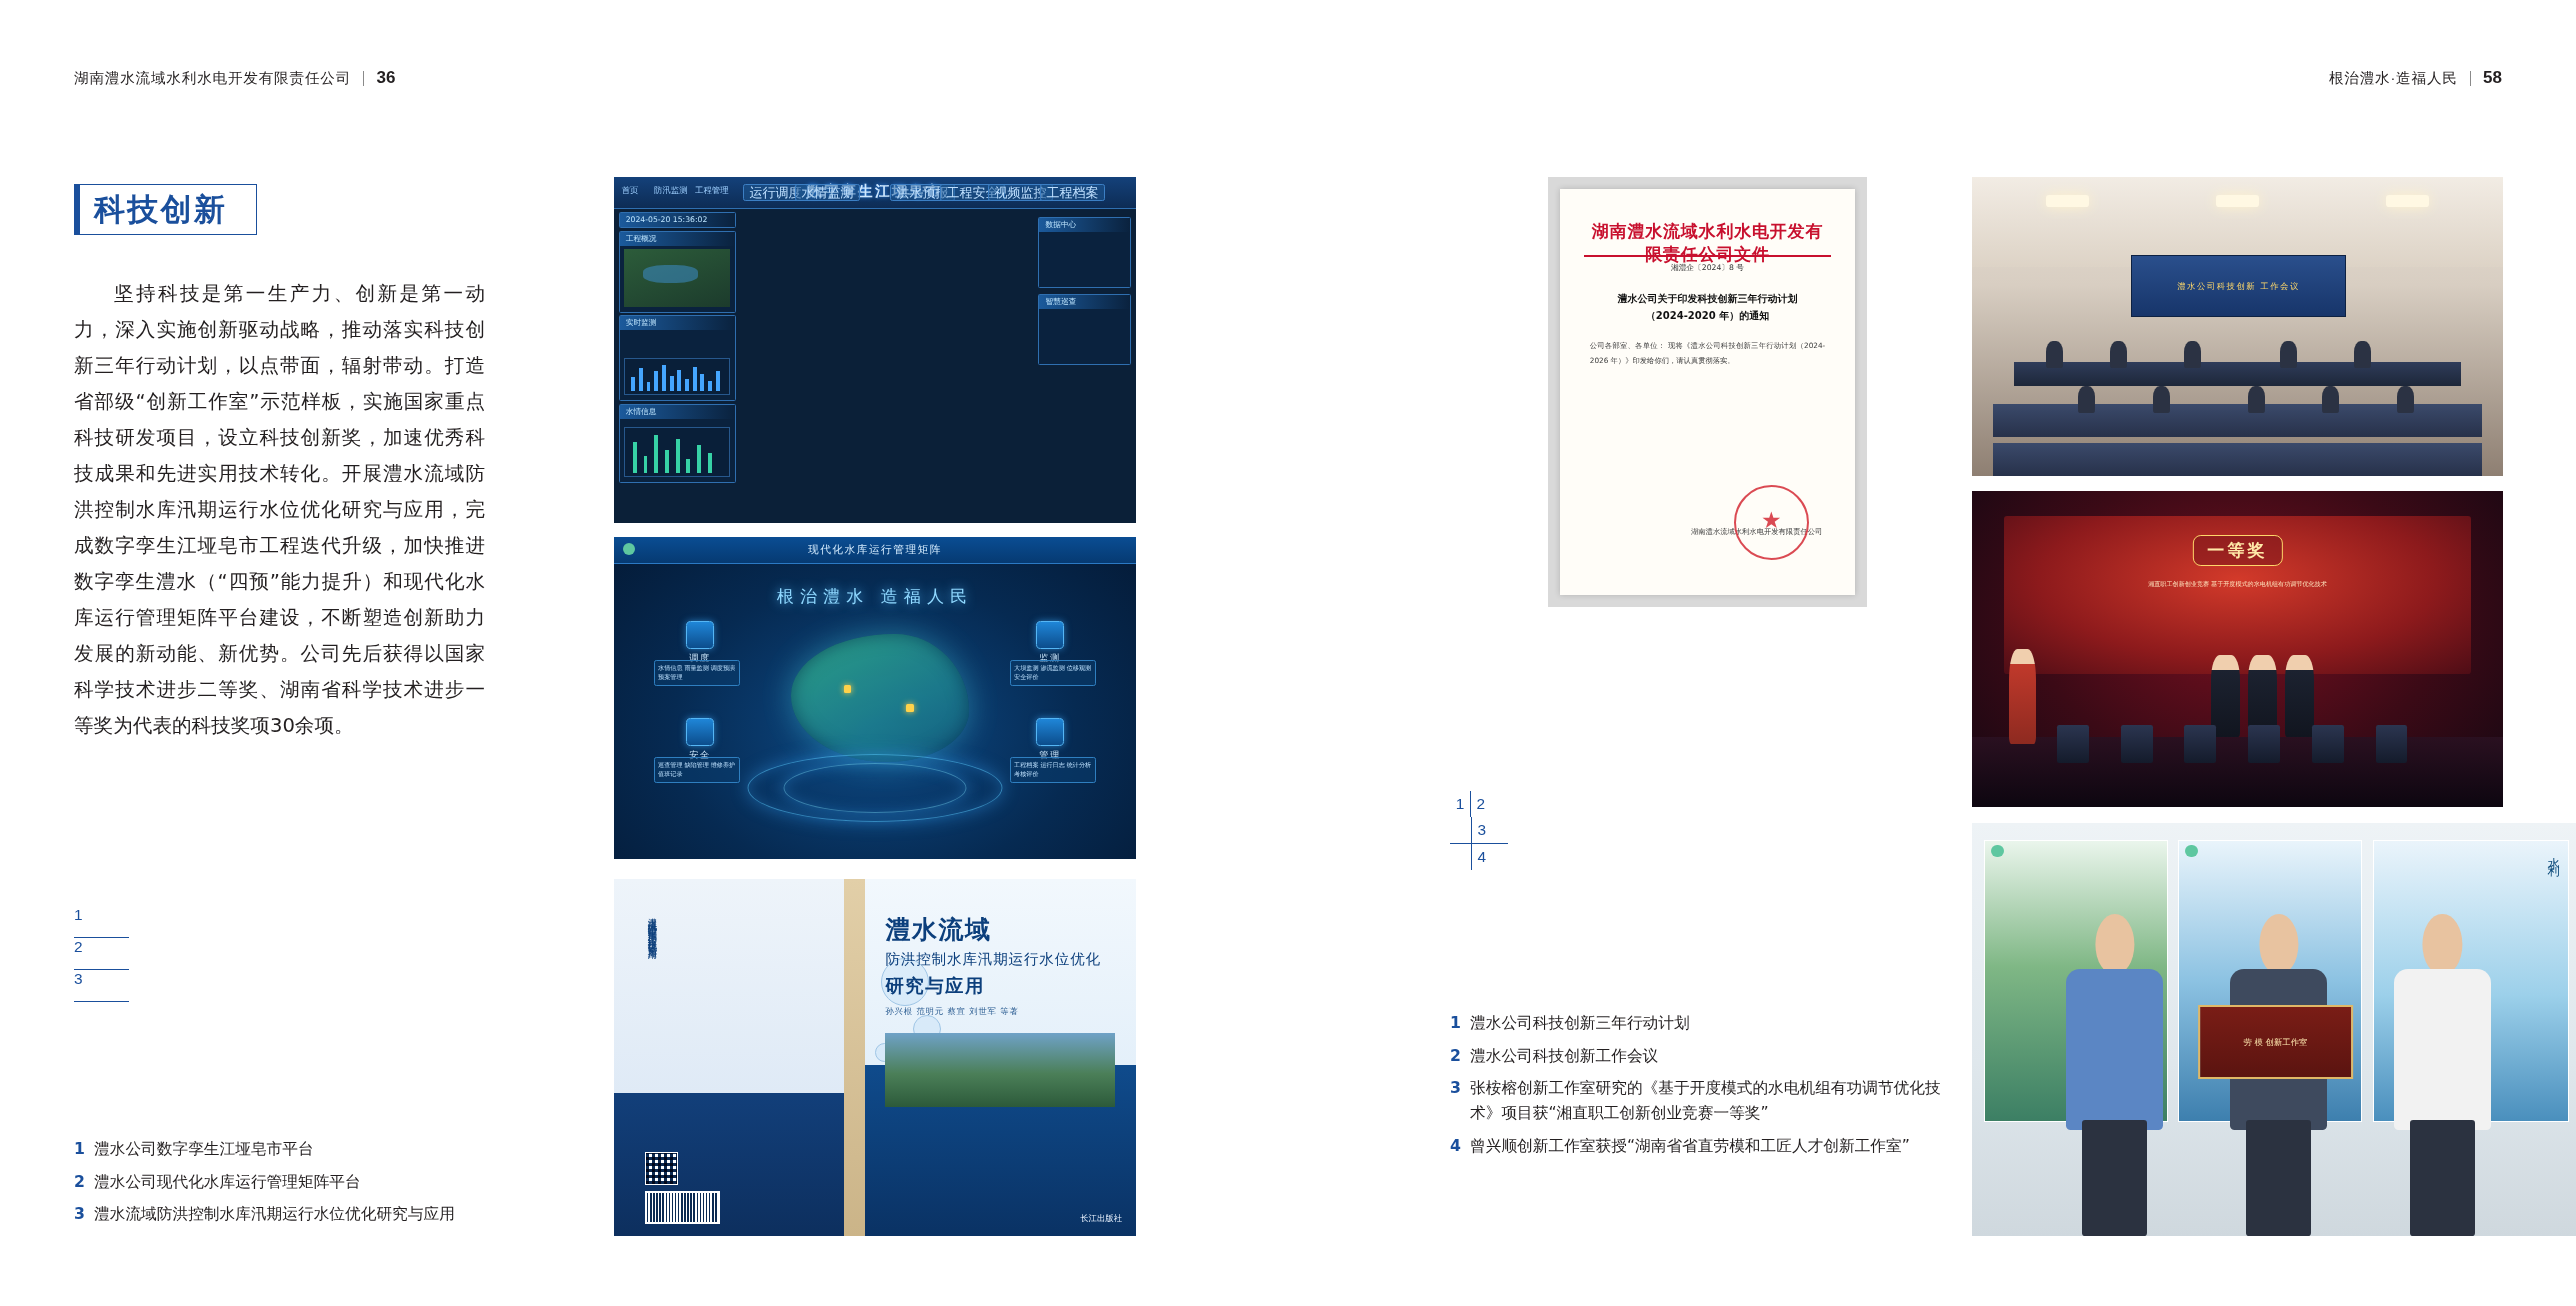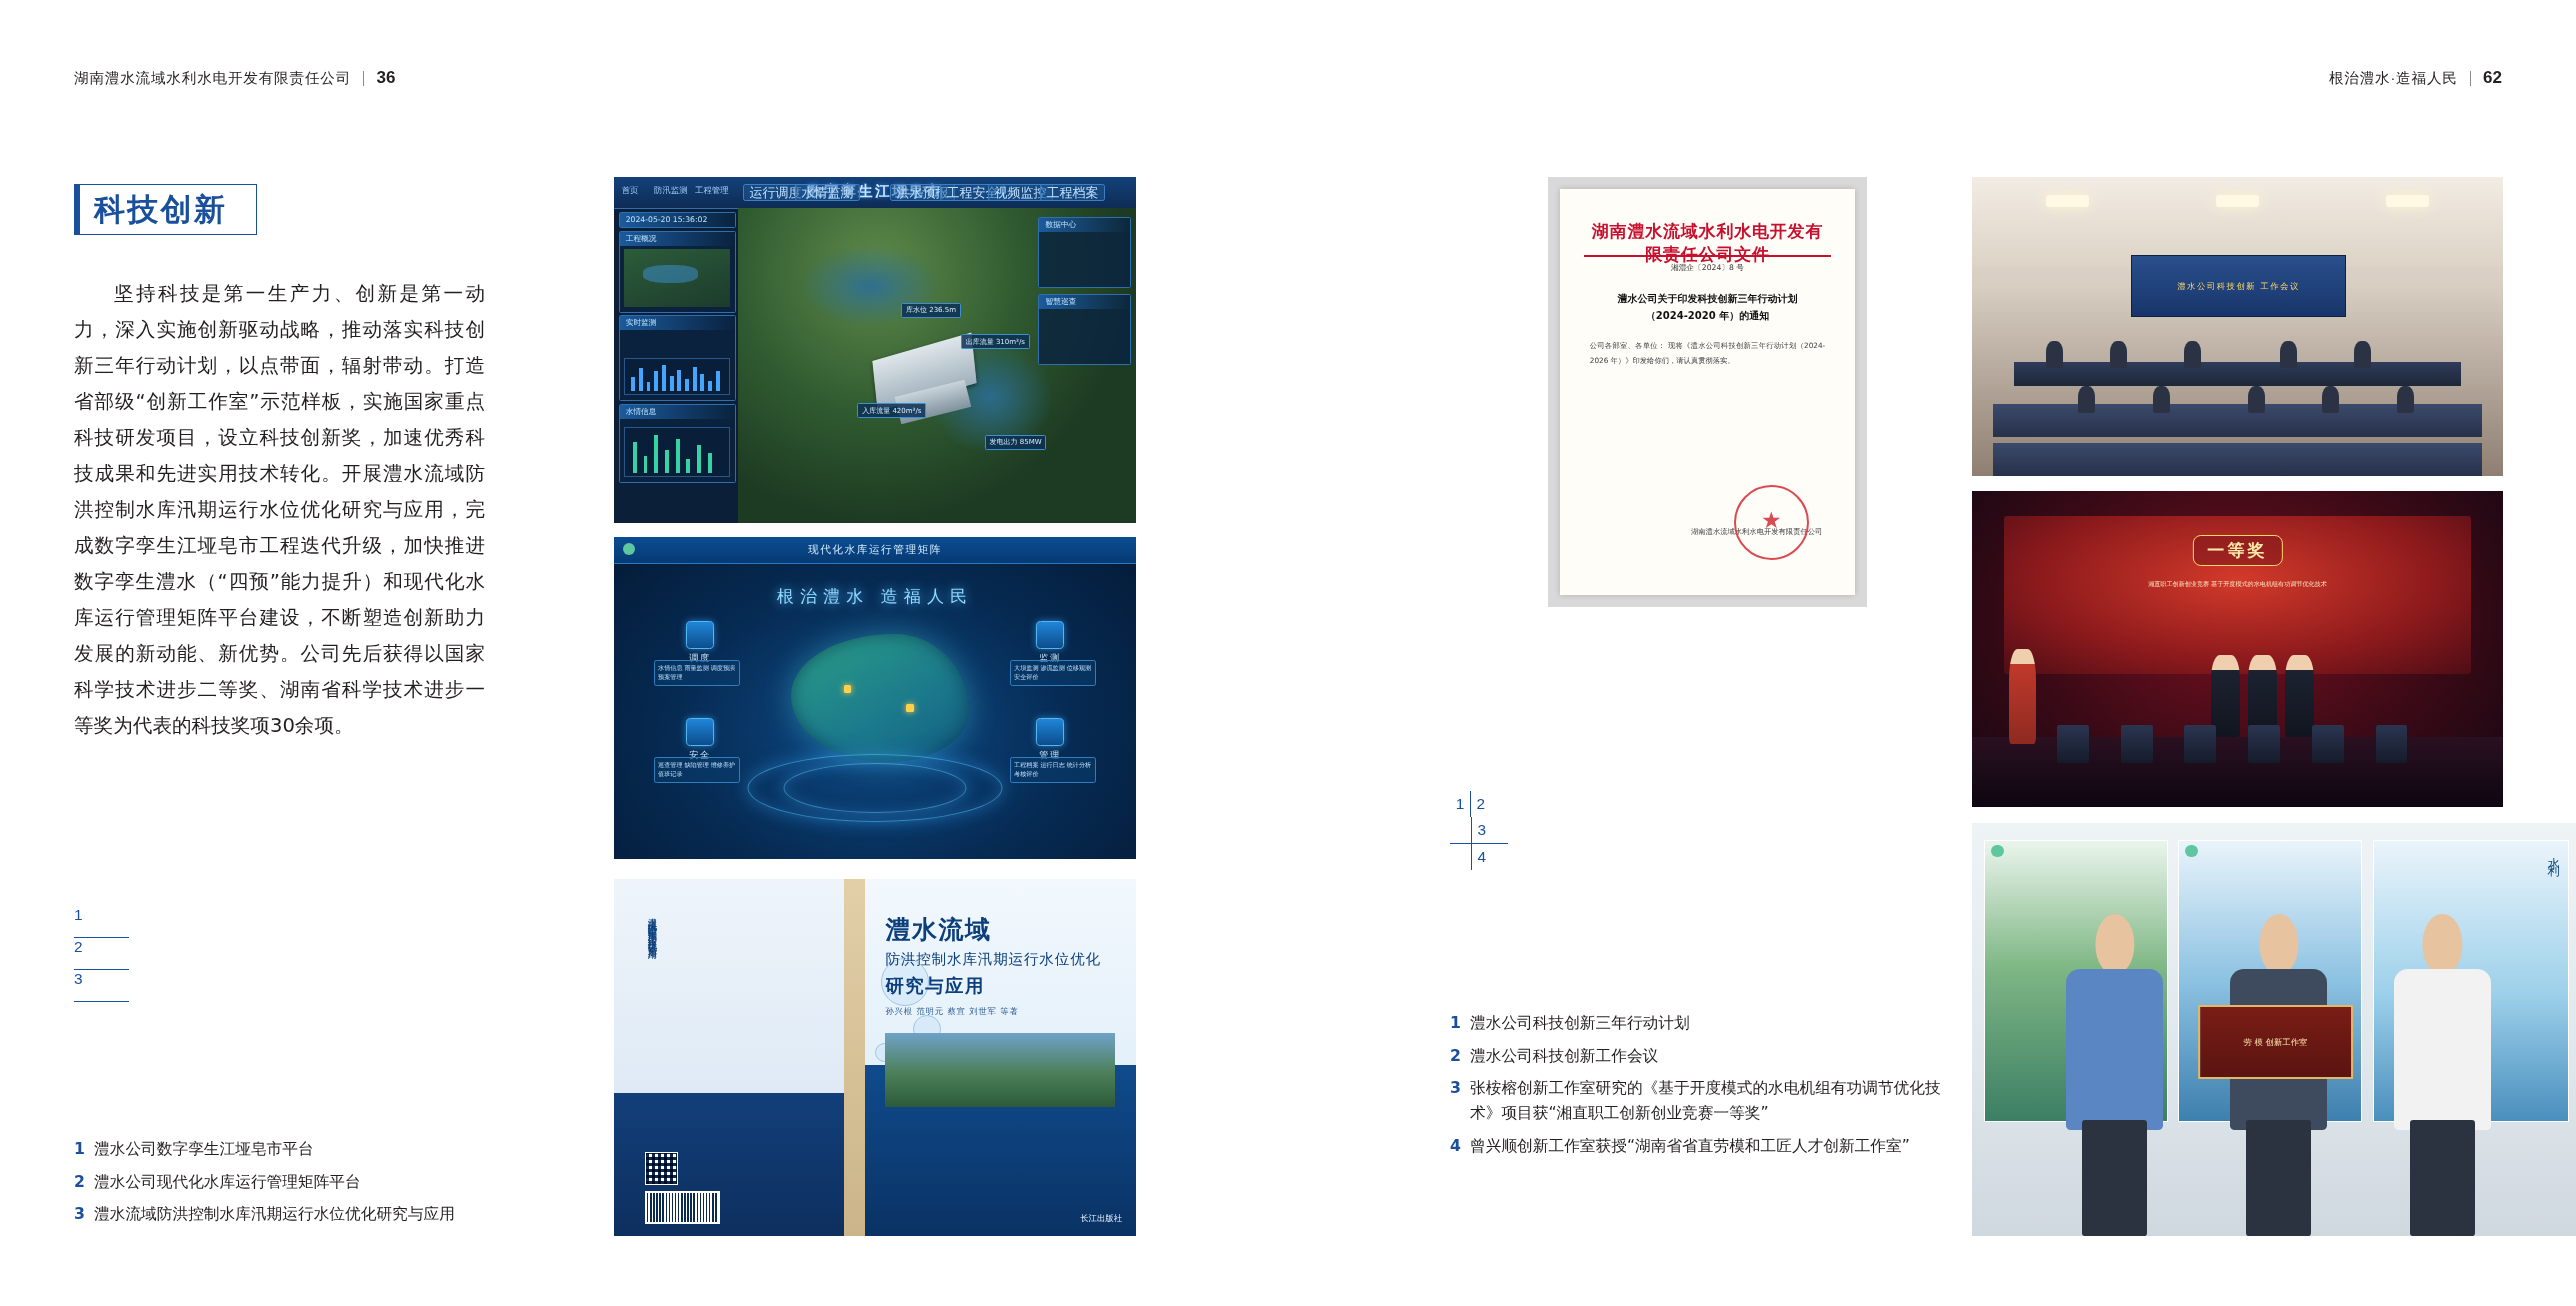--- a/index.html
+++ b/index.html
@@ -656,29 +656,20 @@
       <div class="dt-menu" style="left:7.7px;">首页</div>
       <div class="dt-menu" style="left:40px;">防汛监测</div>
       <div class="dt-menu" style="left:81px;">工程管理</div>
       <div class="dt-pill" style="left:129px;">运行调度</div>
       <div class="dt-pill" style="left:181px;">水情监测</div>
       <div class="dt-pill" style="right:181px;">洪水预报</div>
       <div class="dt-pill" style="right:131px;">工程安全</div>
       <div class="dt-pill" style="right:83px;">视频监控</div>
       <div class="dt-pill" style="right:31px;">工程档案</div>
 
-      <div class="dt-scene">
-        <div class="dt-river"></div>
-        <div class="dt-dam"></div>
-        <div class="dt-dam2"></div>
-        <div class="dt-tag" style="left:41%; top:30%;">库水位 236.5m</div>
-        <div class="dt-tag" style="left:56%; top:40%;">出库流量 310m³/s</div>
-        <div class="dt-tag" style="left:30%; top:62%;">入库流量 420m³/s</div>
-        <div class="dt-tag" style="left:62%; top:72%;">发电出力 85MW</div>
-      </div>
 
       <div class="dt-panel" style="left:4.6px; top:35px; width:115px; height:14px;">
         <div class="dt-panel-hd">2024-05-20 15:36:02</div>
       </div>
       <div class="dt-panel" style="left:4.6px; top:54px; width:115px; height:80px;">
         <div class="dt-panel-hd">工程概况</div>
         <div class="dt-minimap"></div>
       </div>
       <div class="dt-panel" style="left:4.6px; top:138px; width:115px; height:84px;">
         <div class="dt-panel-hd">实时监测</div>
@@ -770,21 +761,21 @@
       <div class="bk-authors">孙兴根 范﻿明元 蔡宜 刘世军 等著</div>
       <div class="bk-photo"></div>
       <div class="bk-publisher">长江出版社</div>
     </div>
   </div>
 
   <div class="page page-right">
     <div class="runhead runhead-right">
       <span>根治澧水·造福人民</span>
       <span class="sep"></span>
-      <span class="pageno">62</span>
+      <span class="pageno">58</span>
     </div>
   </div>
 </div>
 
 <div class="fig" id="fig-doc">
   <div class="doc-sheet">
     <div class="doc-head">湖南澧水流域水利水电开发有限责任公司文件</div>
     <div class="doc-rule"></div>
     <div class="doc-code">湘澧企〔2024〕8 号</div>
     <div class="doc-subject">

